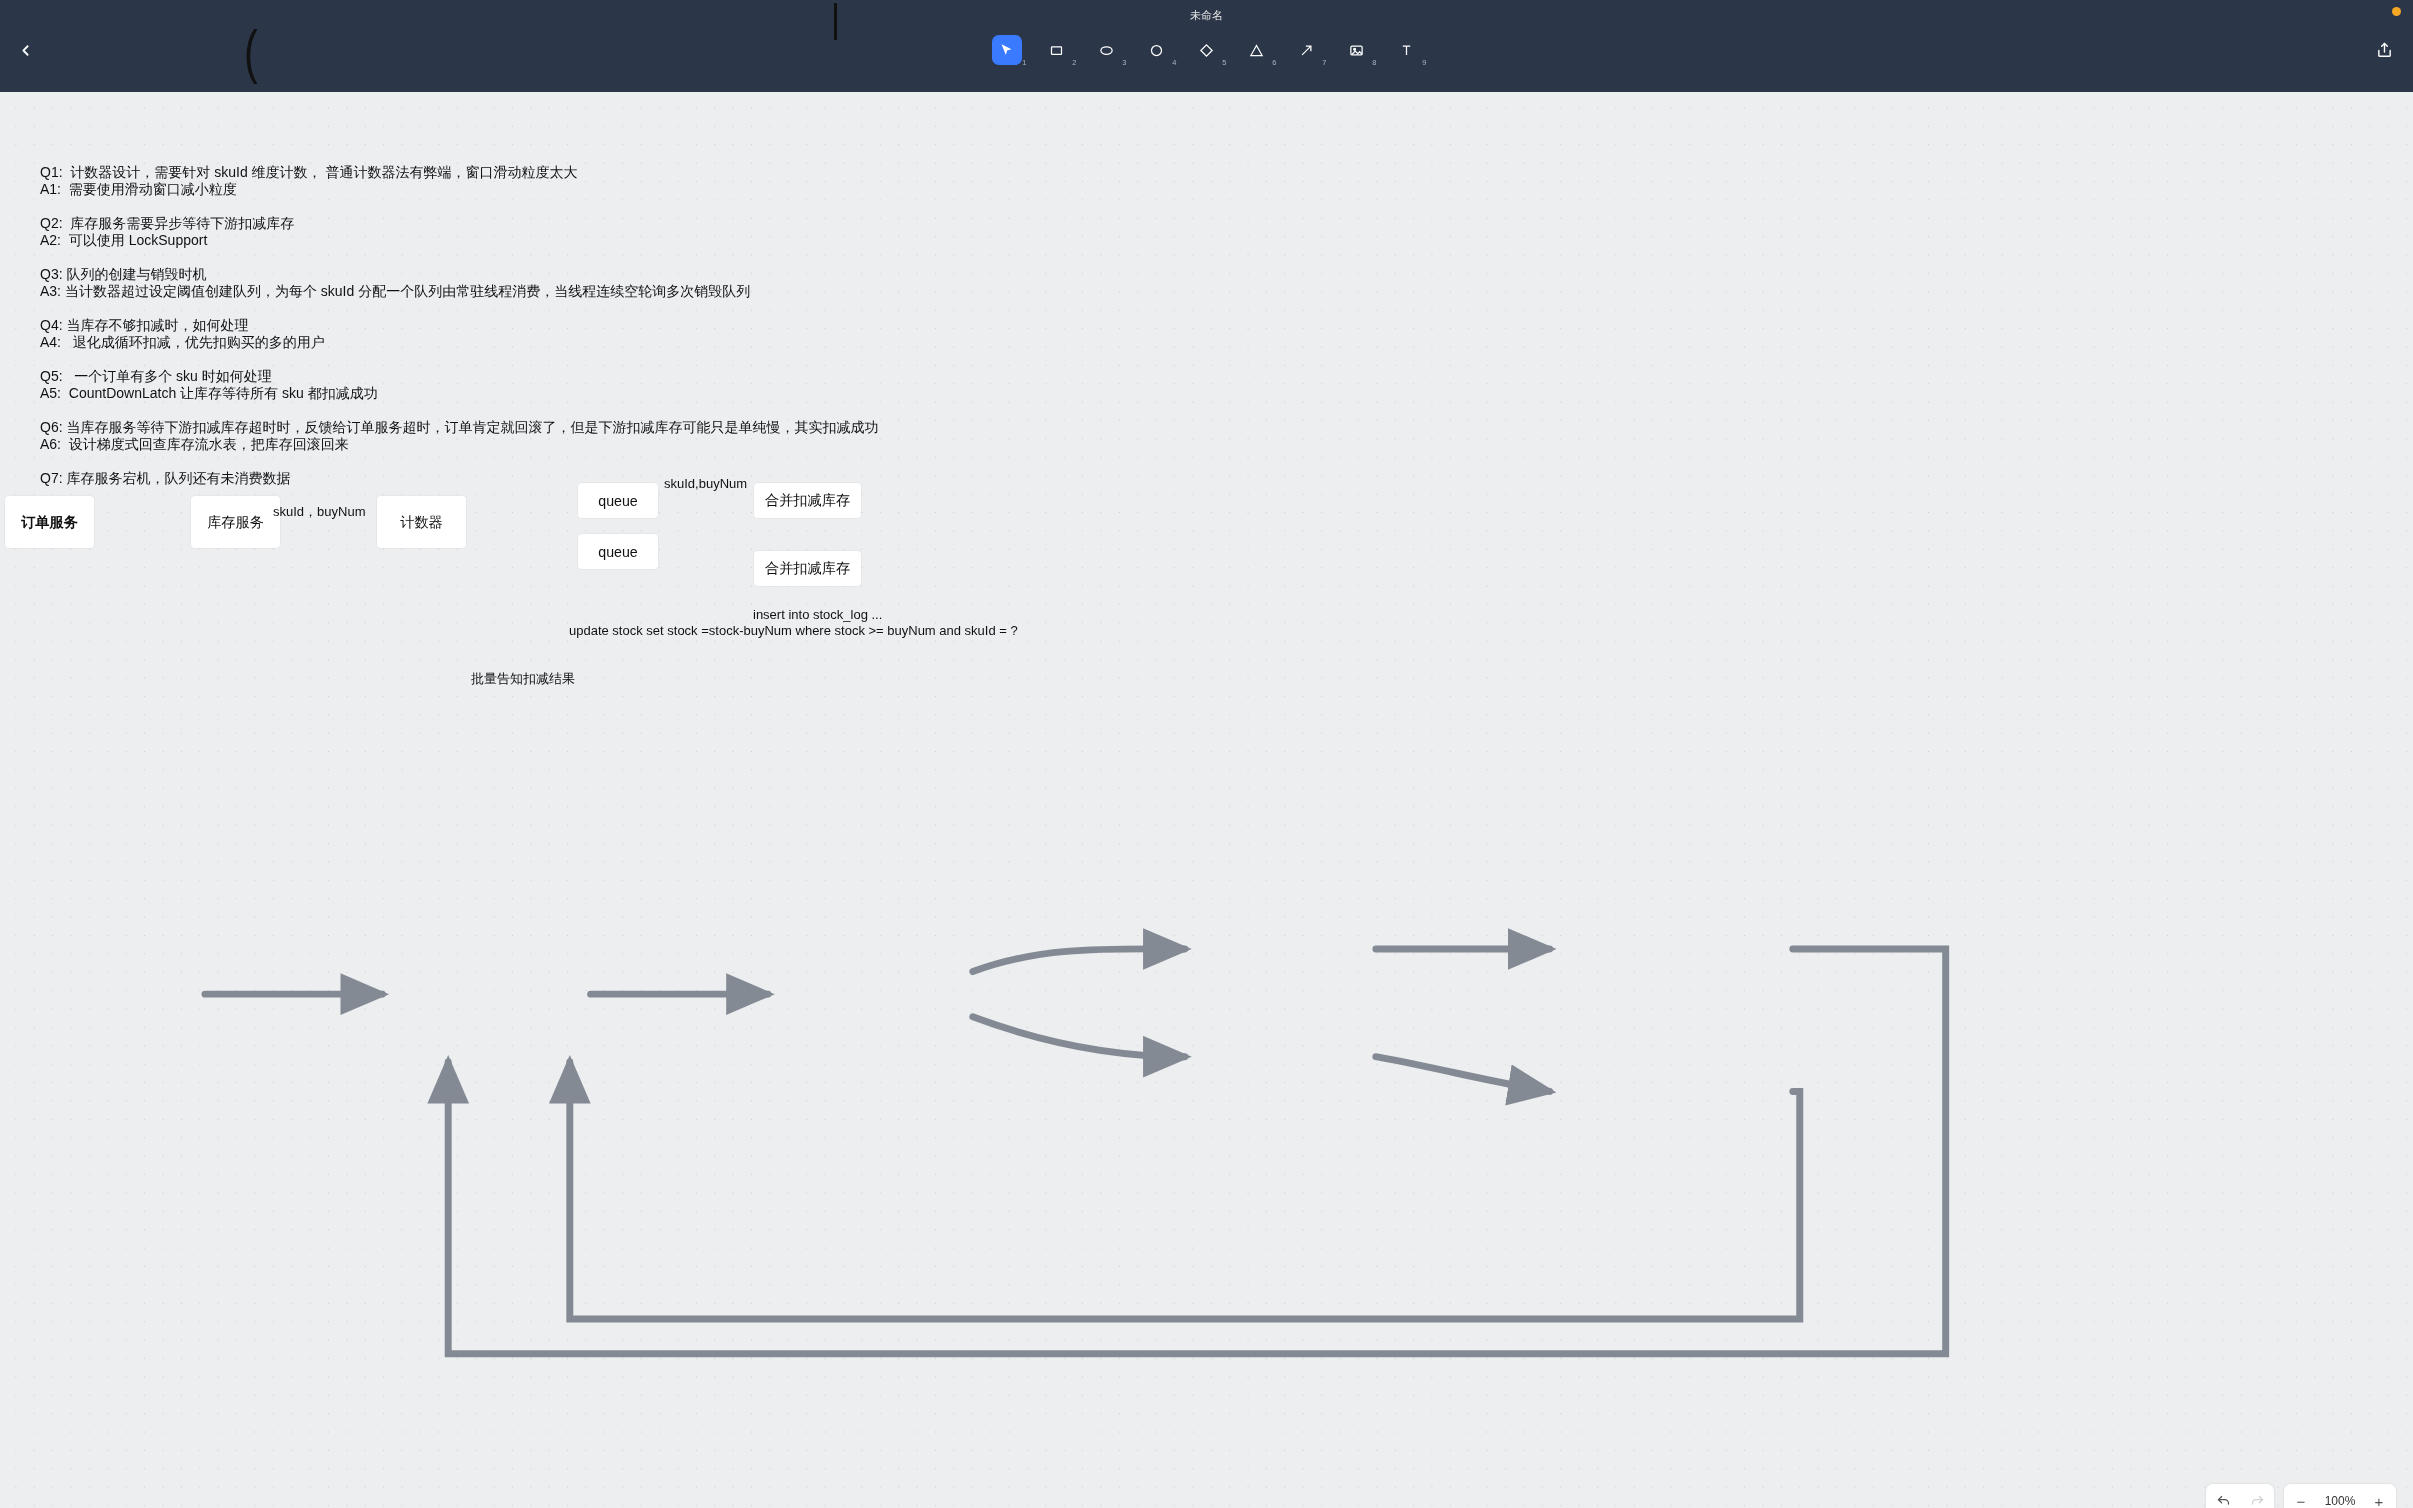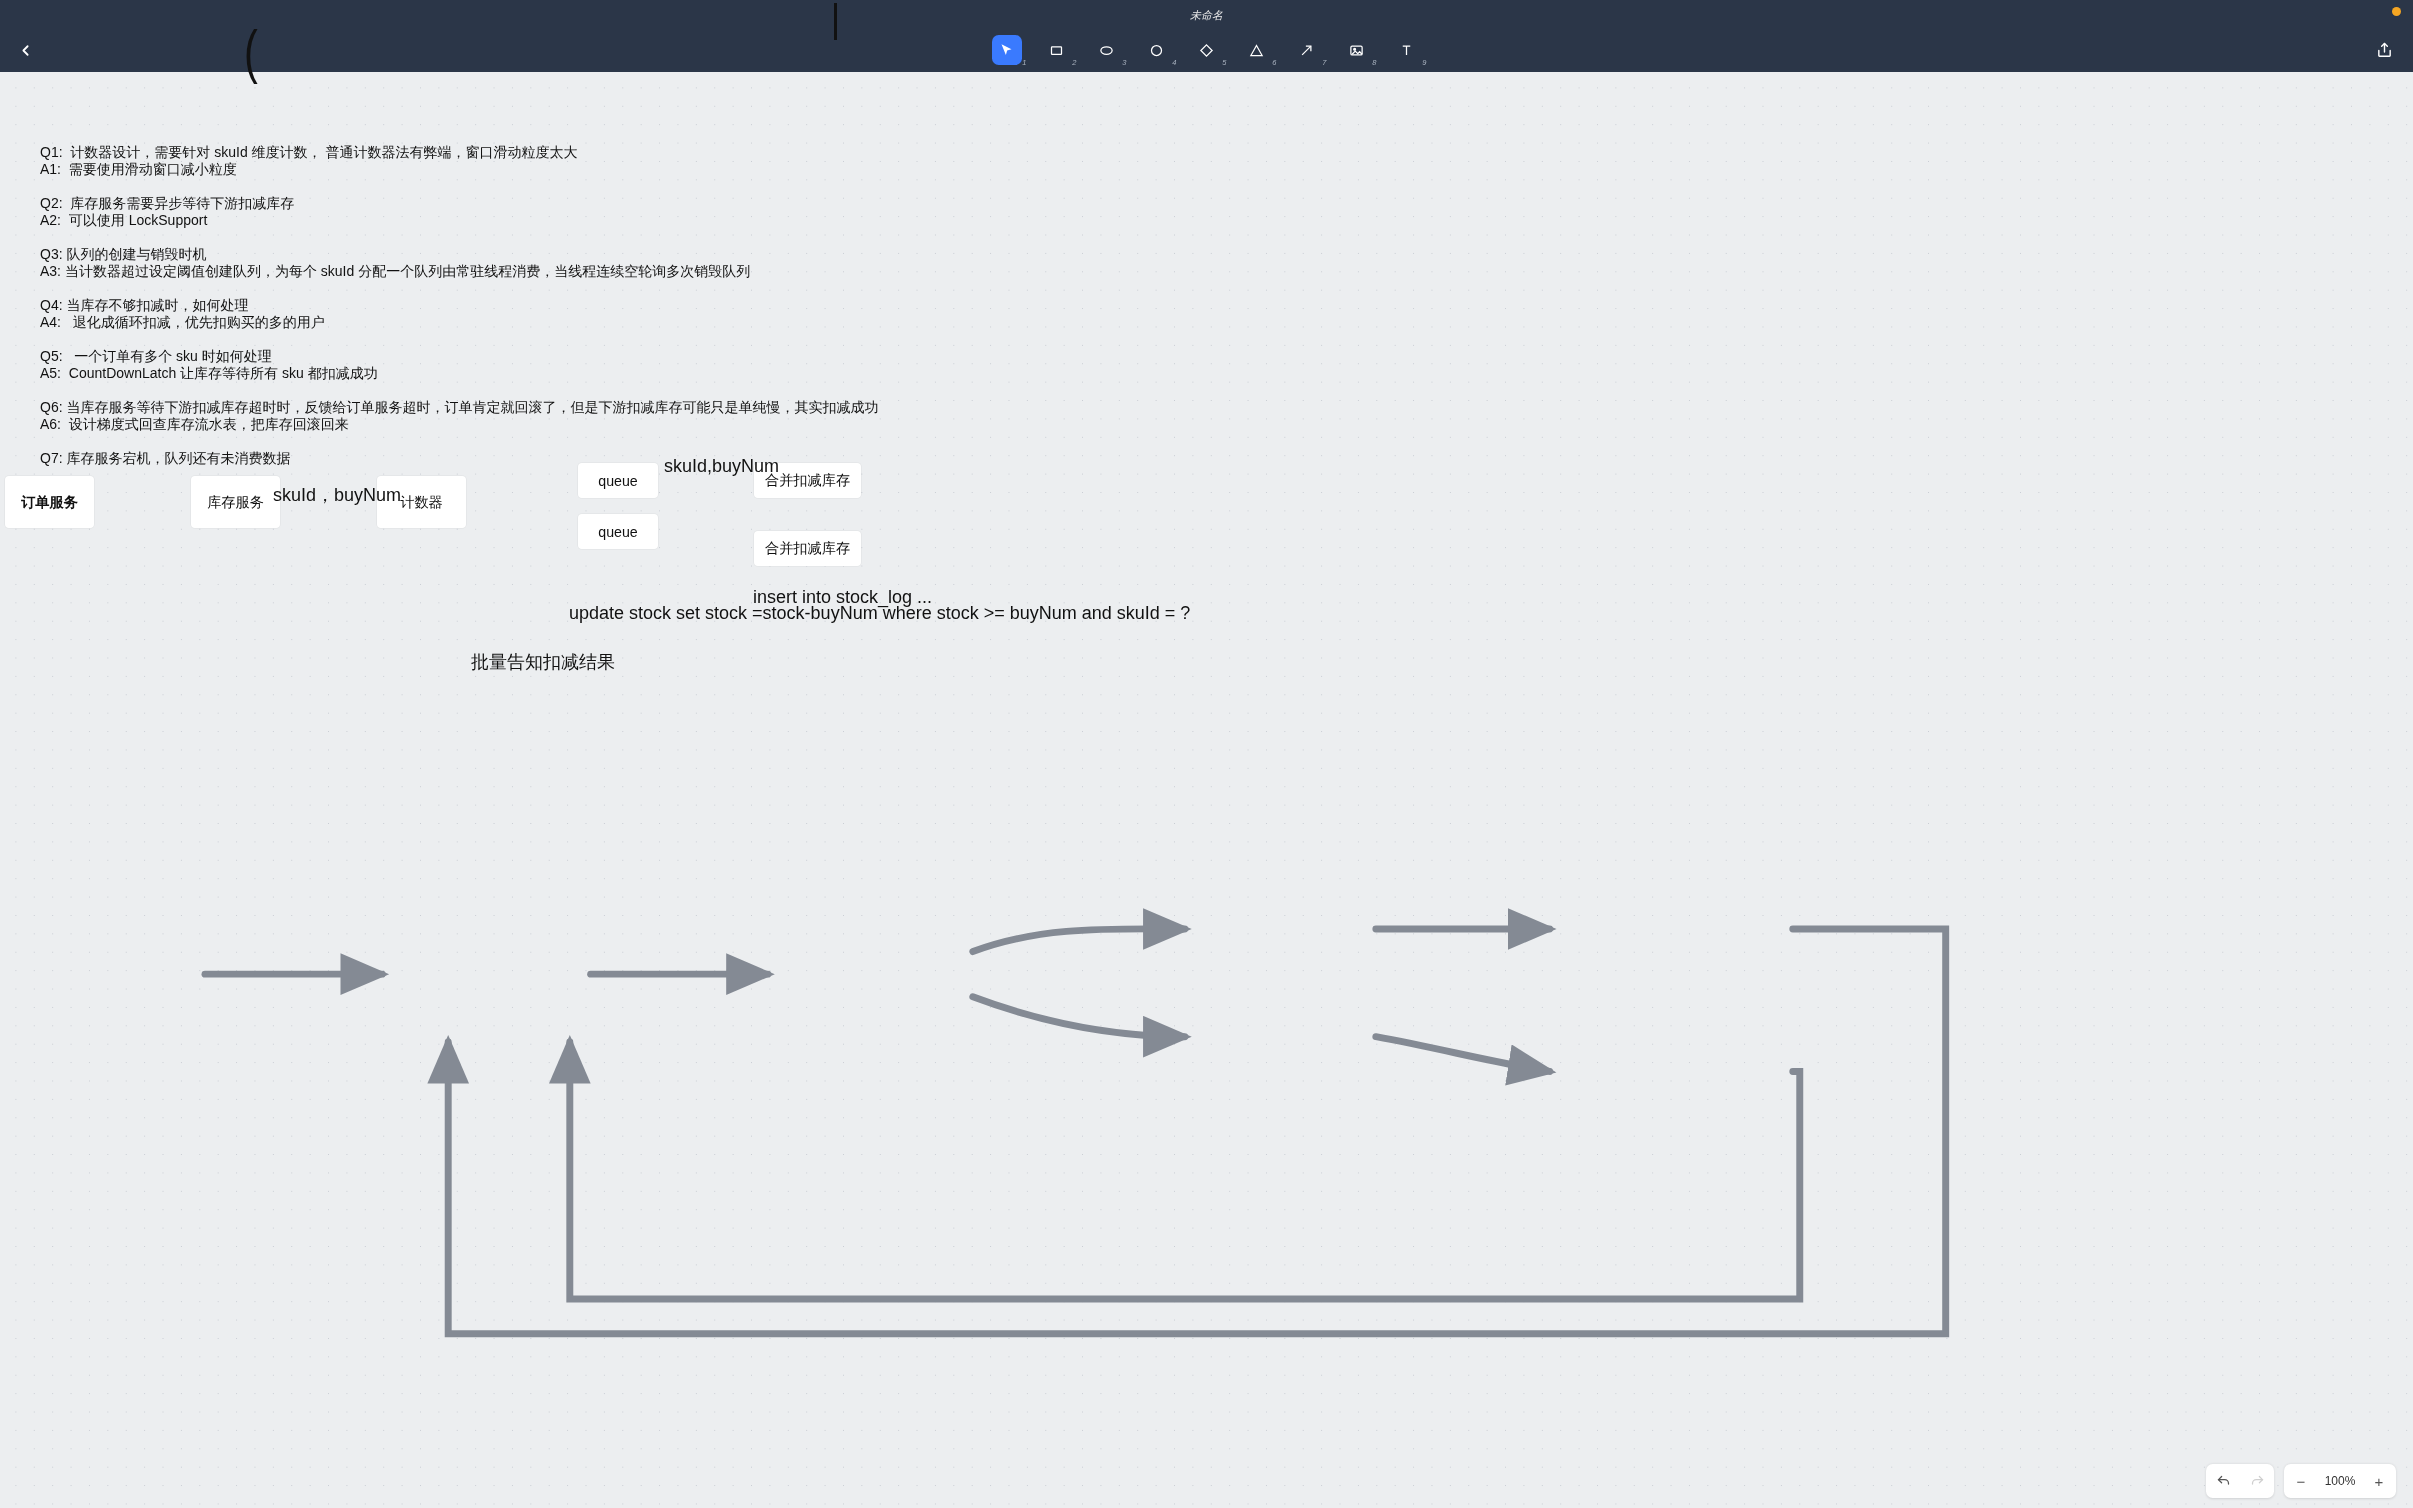--- a/index.html
+++ b/index.html
@@ -2,27 +2,26 @@
 <html style="font-size:13.4px"><head>
 <meta charset="utf-8">
 <style>
   * { box-sizing: border-box; margin: 0; padding: 0; }
   html, body { width: 100%; height: 100%; font-family: -apple-system, "PingFang SC", "Helvetica Neue", Arial, sans-serif; }
   body { background: #eceef0; overflow: hidden; position: relative; }
 
   
   .header {
     background: #2b3648;
-    height: 72px;
+    height: 92px;
     width: 100%;
     position: relative;
     display: flex;
     align-items: center;
     justify-content: center;
-    font-style: italic;
   }
   .title {
     position: absolute;
     top: 8.4px;
     left: 50%;
     transform: translateX(-50%);
     color: #e8e8e8;
     font-size: 11px;
     font-weight: 500;
   }
@@ -105,21 +104,21 @@
     display: flex;
     align-items: center;
     justify-content: center;
     font-size: 14.2px;
     color: #111;
     box-shadow: 0 0 0 0.8px rgba(0,0,0,0.04);
   }
 
   .canvas-label {
     position: absolute;
-    font-size: 18px;
+    font-size: 13px;
     color: #111;
     white-space: pre;
   }
 
   svg.overlay {
     position: absolute;
     left: 0; top: 0;
     width: 100%; height: 100%;
     pointer-events: none;
   }

